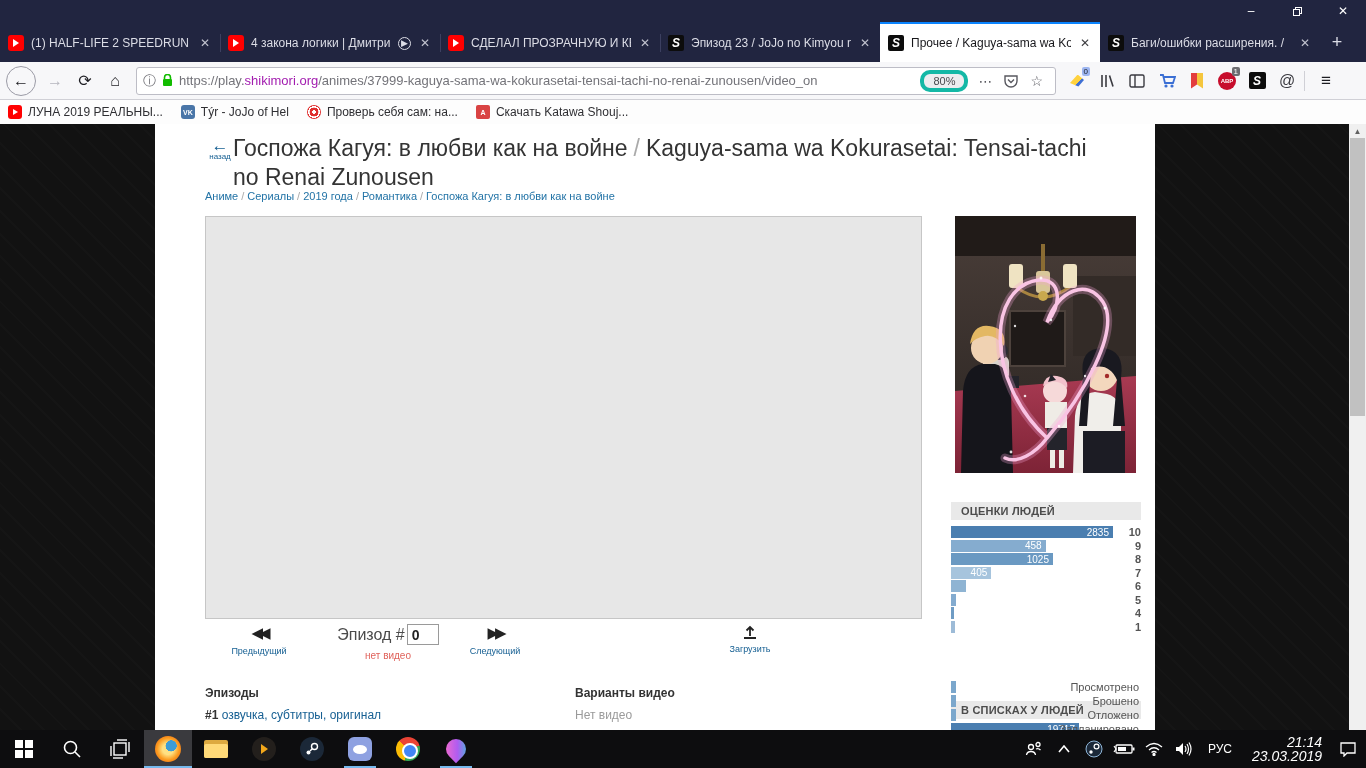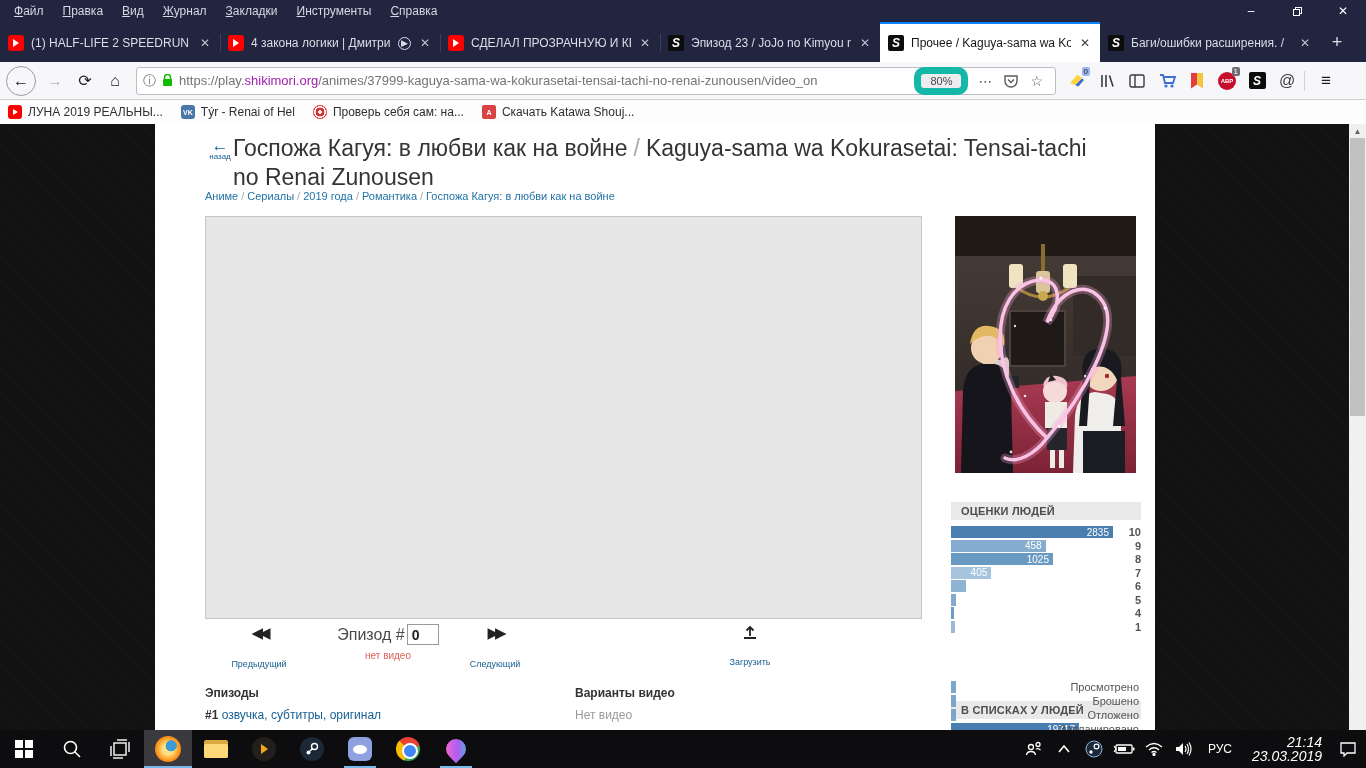--- a/index.html
+++ b/index.html
@@ -48,21 +48,21 @@
   .nav-btn { width:30px; height:30px; display:flex; align-items:center; justify-content:center;
     font-size:16px; color:#1c1c21; }
   #back-btn { border:1px solid #9b9ba6; border-radius:50%; width:30px; height:30px; margin-right:4px; }
   #fwd-btn { color:#b6b6be; }
   #urlbar { flex:1; max-width:920px; height:28px; background:#fff; border:1px solid #bdbdc6; border-radius:3px;
     display:flex; align-items:center; padding:0 6px; margin:0 6px; font-size:13px; color:#737379; }
   #urlbar .info-ic { font-size:13px; color:#737379; margin-right:6px; }
   .lock-ic { margin-right:6px; display:flex; }
   #url-text { flex:1; white-space:nowrap; overflow:hidden; }
   #url-text .domain { color:#a21caf; }
-  #zoom-pill { background:#ededf0; border:7px solid #14b8a6; border-radius:10px; font-size:11px;
+  #zoom-pill { background:#ededf0; border:4px solid #14b8a6; border-radius:10px; font-size:11px;
     color:#4a4a4f; padding:1px 9px; margin:0 4px; }
   .url-ic { color:#58585f; font-size:14px; padding:0 6px; }
   #ext-icons { display:flex; align-items:center; gap:4px; margin-left:2px; }
   .ext { width:26px; height:26px; display:flex; align-items:center; justify-content:center; position:relative; }
   .badge { position:absolute; right:0; top:-1px; font-size:8px; padding:0 2px; border-radius:2px; color:#1c1c21; }
   .badge.blue { background:#9db6f1; }
   .badge.gray { background:#6d6d72; color:#fff; }
   .frigate-glyph { width:14px; height:12px; background:linear-gradient(135deg,#ffd23e 60%,#3e6fd4 61%); clip-path:polygon(0 70%,55% 0,100% 45%,60% 100%); }
   .abp-glyph { width:18px; height:18px; border-radius:50%; background:#c70d2c; color:#fff; font-size:6px;
     font-weight:bold; display:flex; align-items:center; justify-content:center; }
@@ -92,21 +92,21 @@
   #page-title { position:absolute; left:78px; top:10px; width:885px; font-size:23px; line-height:29px; color:#343434; }
   #page-title .sep { color:#aaa; padding:0 6px; }
   #breadcrumbs { position:absolute; left:50px; top:66px; font-size:11px; color:#999; }
   #breadcrumbs a { color:#2273a6; text-decoration:none; }
   #breadcrumbs .bsep { color:#aaa; padding:0 3px; }
 
   #player { position:absolute; left:50px; top:92px; width:717px; height:403px; background:#e7e7e7; border:1px solid #c6c6c6; }
 
   .nav-item { position:absolute; text-align:center; color:#176093; }
   .nav-item .ico { font-size:15px; letter-spacing:-4px; color:#222; display:block; line-height:18px; }
-  .nav-item .lbl { font-size:9px; display:block; margin-top:17px; }
+  .nav-item .lbl { font-size:9px; display:block; margin-top:4px; }
   #ep-prev { left:74px; top:500px; width:60px; }
   #ep-next { left:310px; top:500px; width:60px; }
   #ep-upload { left:560px; top:500px; width:70px; }
   #ep-group { position:absolute; left:168px; top:500px; width:130px; text-align:center; }
   #ep-group .line1 { font-size:16px; color:#4a4a4a; display:flex; align-items:center; justify-content:center; }
   #ep-input { width:32px; height:21px; border:1px solid #9a9a9a; font-size:14px; font-weight:bold;
     color:#222; padding-left:4px; margin-left:2px; font-family:inherit; }
   #ep-novideo { font-size:10px; color:#e0635c; margin-top:5px; }
 
   .list-head { position:absolute; top:562px; font-size:12px; font-weight:bold; color:#333; }
@@ -167,29 +167,20 @@
   #tray-lang { font-size:12px; padding:0 6px; }
   #tray-clock { text-align:right; font-size:14px; line-height:14px; padding:0 8px;font-style:italic; }
   svg.wicon { display:block; }
 </style>
 </head>
 <body>
 
 <div id="stage">
 
   <div id="titlebar">
-    <div id="menubar">
-        <span class="menu-item"><span class="u">Ф</span>айл</span>
-        <span class="menu-item"><span class="u">П</span>равка</span>
-        <span class="menu-item"><span class="u">В</span>ид</span>
-        <span class="menu-item"><span class="u">Ж</span>урнал</span>
-        <span class="menu-item"><span class="u">З</span>акладки</span>
-        <span class="menu-item"><span class="u">И</span>нструменты</span>
-        <span class="menu-item"><span class="u">С</span>правка</span>
-      </div>
     <div id="win-controls">
       <div class="win-btn">–</div>
       <div class="win-btn">
           <span class="restore-glyph">
             <i></i>
             <i></i>
           </span>
         </div>
       <div class="win-btn">✕</div>
     </div>
@@ -305,21 +296,21 @@
 
   <div id="bookmarksbar">
       <span class="bm">
         <span class="fav yt">
           <i></i>
         </span>
         <span>ЛУНА 2019 РЕАЛЬНЫ...</span>
       </span>
       <span class="bm">
         <span class="fav vk">VK</span>
-        <span>Týr - Renai of Hel</span>
+        <span>Týr - JoJo of Hel</span>
       </span>
       <span class="bm">
         <span class="fav target"></span>
         <span>Проверь себя сам: на...</span>
       </span>
       <span class="bm">
         <span class="fav lettera">A</span>
         <span>Скачать Katawa Shouj...</span>
       </span>
     </div>

